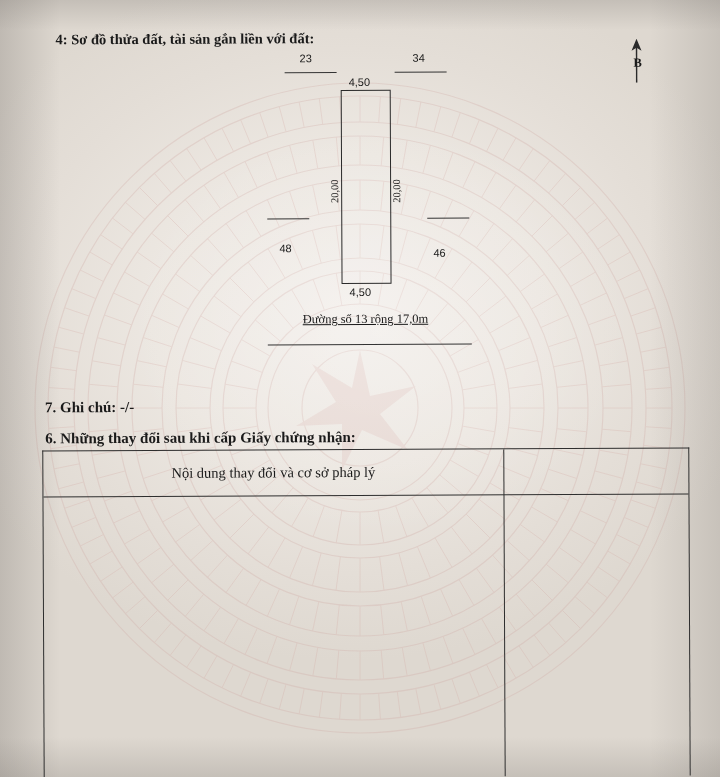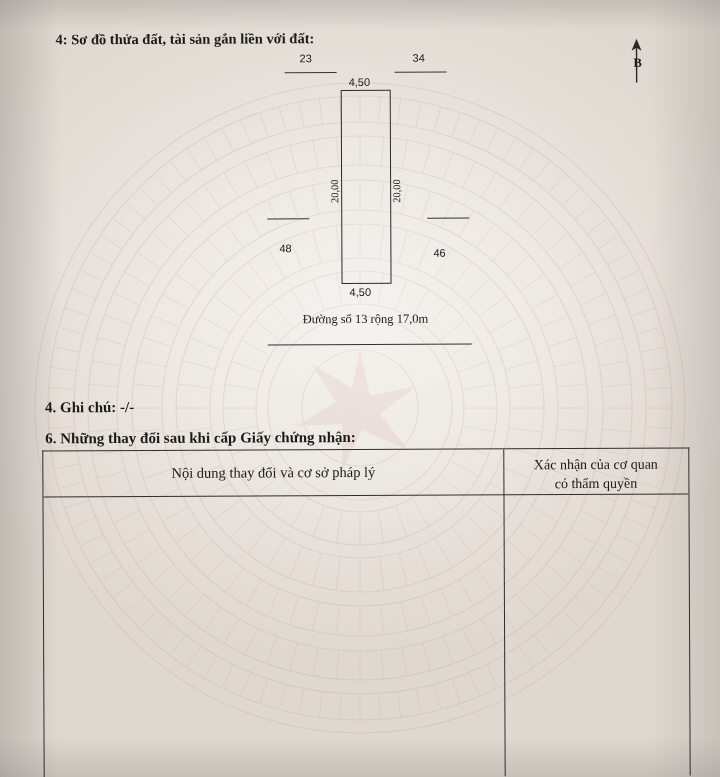--- a/index.html
+++ b/index.html
@@ -105,20 +105,21 @@
     position: absolute;
     font-size: 10.5px;
     transform: rotate(-90deg);
     transform-origin: left top;
     white-space: nowrap;
   }
   .road-label {
     position: absolute;
     left: 303px; top: 312px;
     font-size: 12.5px;
+    text-decoration: underline;
   }
   .compass-arrow { position: absolute; left: 627px; top: 40px; width: 22px; height: 44px; }
   .compass-letter {
     position: absolute;
     left: 635px; top: 57px;
     font-size: 12.5px;
     font-weight: bold;
   }
 
   
@@ -558,32 +559,28 @@
       <div class="road-label">Đường số 13 rộng 17,0m</div>
       <div class="hline" style="left:268px; top:344px; width:204px;"></div>
 
       <svg class="compass-arrow" viewBox="0 0 22 44" xmlns="http://www.w3.org/2000/svg">
         <line x1="11" y1="44" x2="11" y2="6" stroke="#2a2a2a" stroke-width="1.4"></line>
         <polygon points="11,0 6,12 11,9 16,12" fill="#2a2a2a"></polygon>
       </svg>
       <div class="compass-letter">B</div>
     </div>
 
-    <div class="txt heading-5">4. Ghi chú: -/-</div>
+    <div class="txt heading-5">7. Ghi chú: -/-</div>
     <div class="txt heading-6">6. Những thay đổi sau khi cấp Giấy chứng nhận:</div>
 
     <div class="tbl">
       <div class="col-div"></div>
       <div class="row-div"></div>
 
       <div class="tbl-head-left">Nội dung thay đổi và cơ sở pháp lý</div>
 
-      <div class="tbl-head-right">
-        <span>Xác nhận của cơ quan</span>
-        <span>có thẩm quyền</span>
-      </div>
 
       <div class="tbl-body-left" style="left:0; top:46px; width:460px; bottom:0;"></div>
       <div class="tbl-body-right" style="left:461px; top:53px; right:0; bottom:0;"></div>
     </div>
 
   </div>
 </div>
 
 </body></html>

